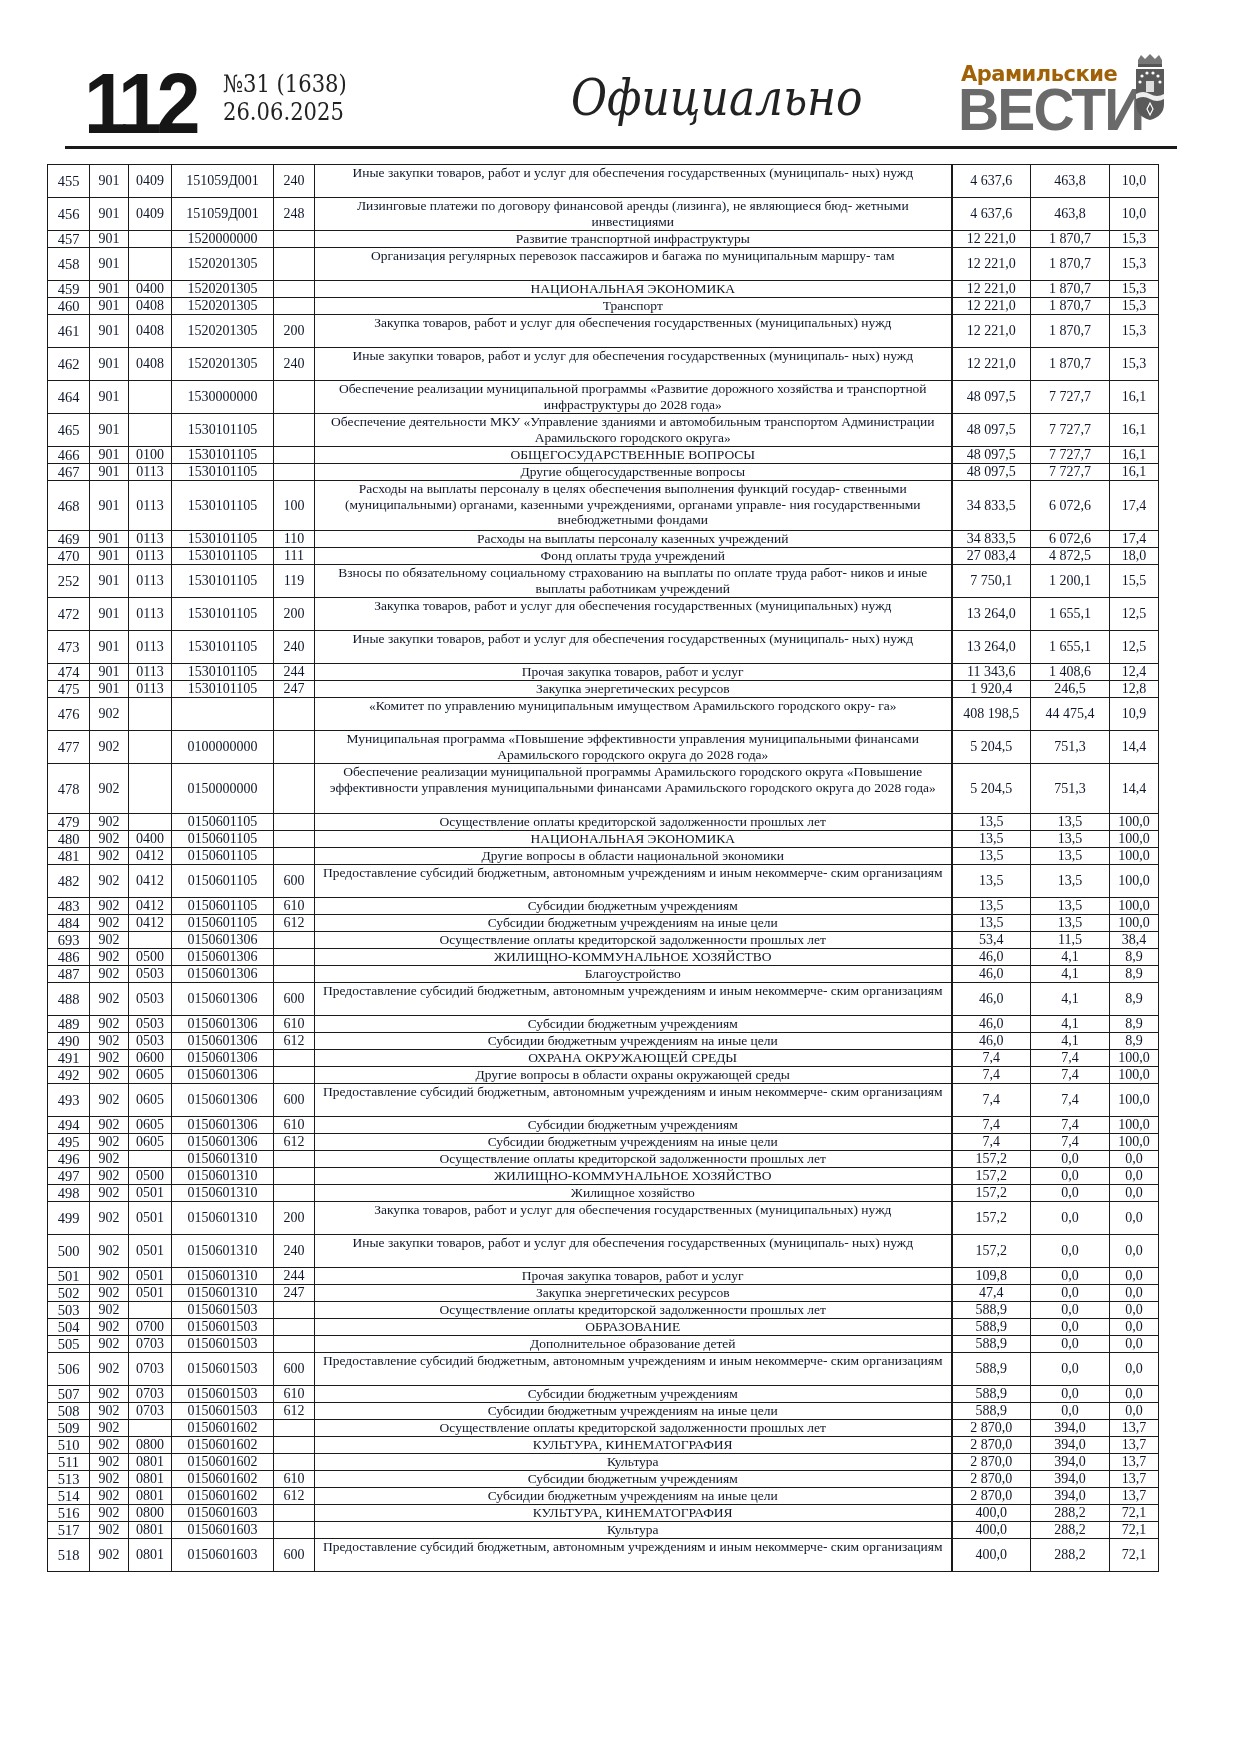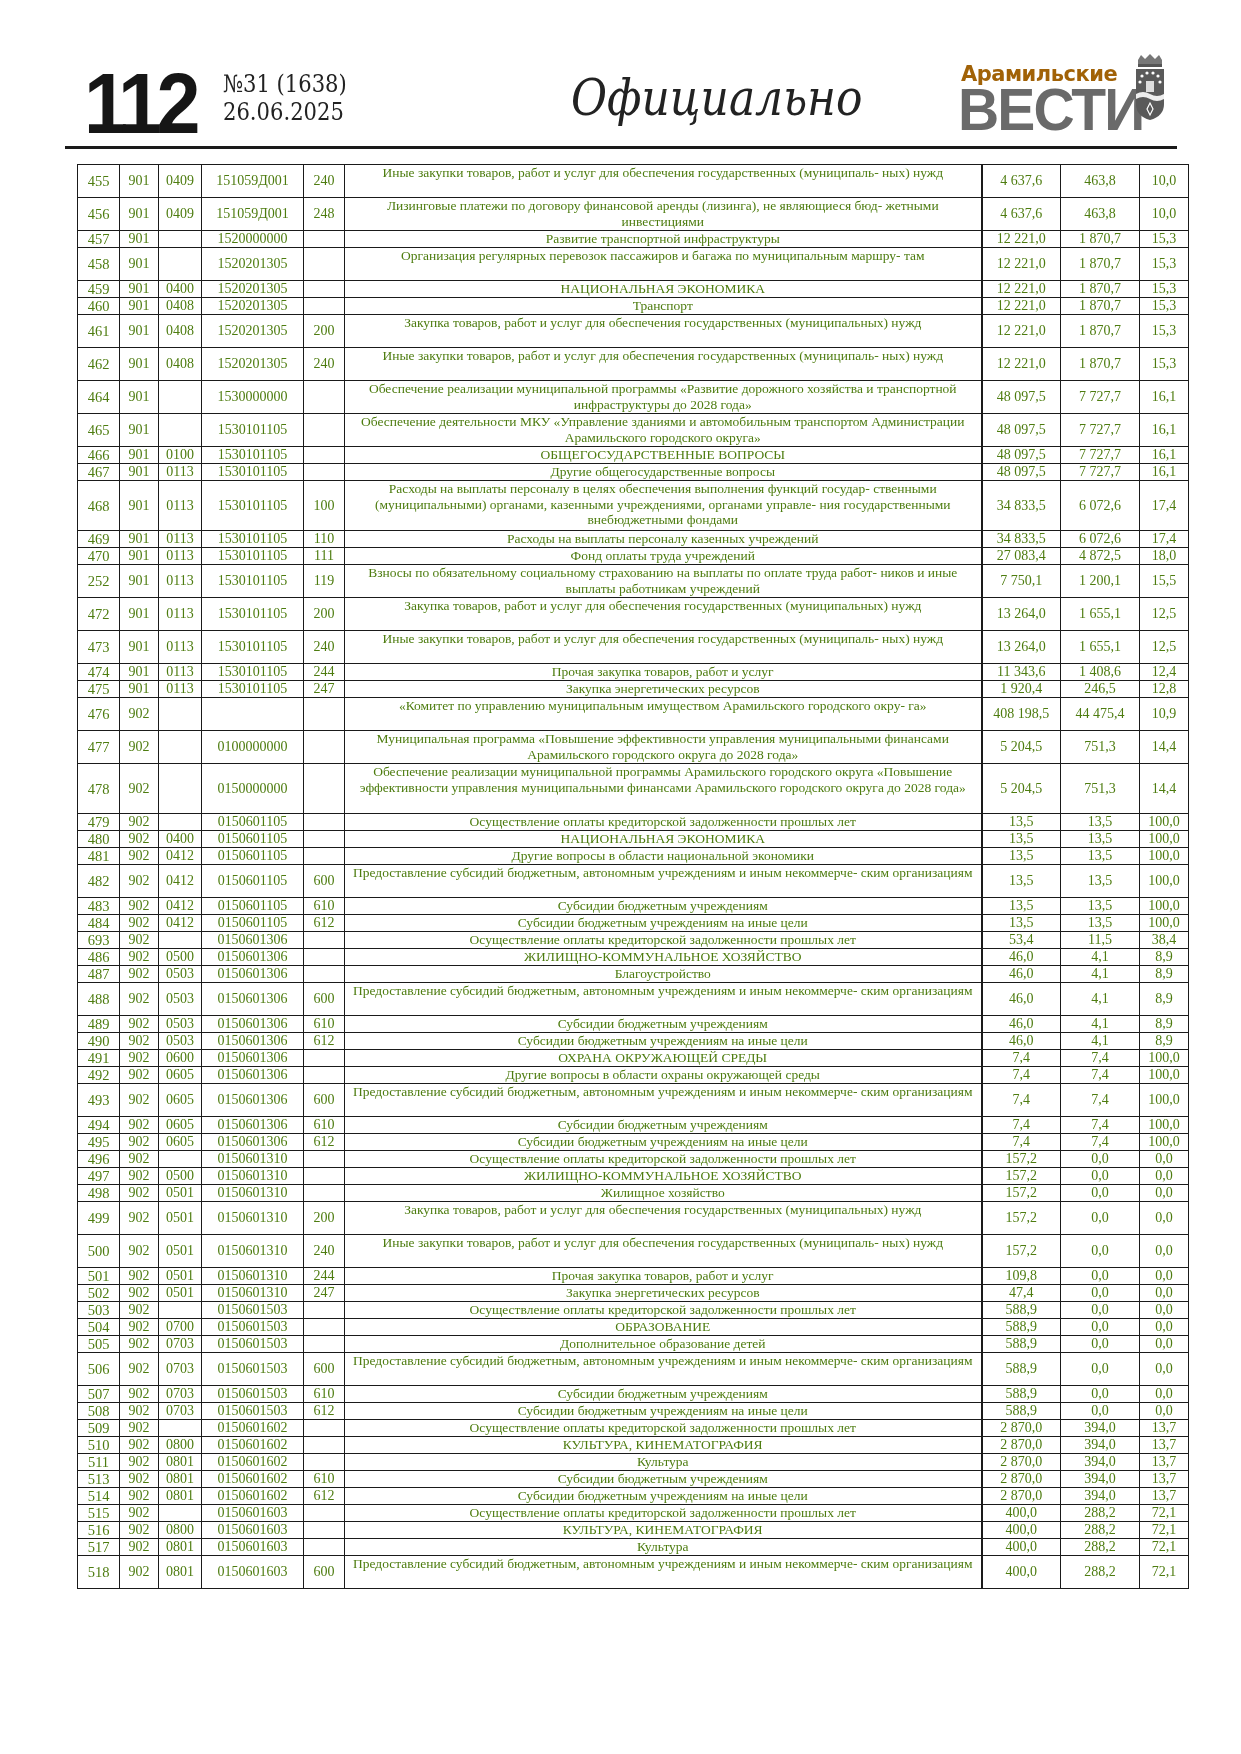--- a/index.html
+++ b/index.html
@@ -7,21 +7,21 @@
   .masthead { position: absolute; left: 76px; top: 60px; width: 1112px; height: 86px; }
   .page-num { position: absolute; left: 8px; top: 0px; font-family: "Liberation Sans", sans-serif; font-weight: bold; font-size: 86px; line-height: 86px; letter-spacing: -6px; color: #161616; transform: scaleX(0.92); transform-origin: left; }
   .issue { position: absolute; left: 147px; top: 10px; font-family: "DejaVu Serif", serif; font-size: 24px; line-height: 28px; color: #222; transform: scaleX(0.88); transform-origin: left; }
   .section-title { position: absolute; left: 495px; top: 8px; font-family: "DejaVu Serif", serif; font-style: italic; font-size: 50px; line-height: 60px; color: #222; transform: scaleX(0.88); transform-origin: left; }
   .brand { position: absolute; left: 882px; top: 2px; width: 180px; height: 80px; }
   .brand-top { position: absolute; left: 3px; top: 0; font-family: "DejaVu Sans", sans-serif; font-size: 21px; font-weight: bold; color: #a16207; letter-spacing: -0.5px; }
   .brand-main { position: absolute; left: 0; top: 16px; font-family: "Liberation Sans", sans-serif; font-size: 60px; line-height: 64px; font-weight: bold; color: #6a6a6a; letter-spacing: -2px; transform: scaleX(0.95); transform-origin: left; }
   .crest { position: absolute; left: 1055px; top: -6px; width: 38px; height: 70px; }
   .rule { position: absolute; left: 65px; top: 146px; width: 1112px; height: 3px; background: #1a1a1a; }
 
-  table.budget { position: absolute; left: 77px; top: 164px; width: 1111px; border-collapse: collapse; table-layout: fixed; font-family: "Liberation Serif", serif; font-size: 14px; color: #4d7c0f; }
+  table.budget { position: absolute; left: 47px; top: 164px; width: 1111px; border-collapse: collapse; table-layout: fixed; font-family: "Liberation Serif", serif; font-size: 14px; color: #0f172a; }
   table.budget td { border: 1px solid #1a1a1a; padding: 0 2px; text-align: center; vertical-align: middle; line-height: 16px; overflow: hidden; }
   table.budget td.desc { font-size: 13.5px; line-height: 15.5px; padding: 0 6px; }
   table.budget td.sum { border-left: 2px solid #1a1a1a; }
   table.budget td.c-num { font-size: 14.5px; }
   tr.h1 td { height: 15px; }
   tr.h2 td { height: 32px; }
   tr.h2 td.desc { vertical-align: top; }
   tr.h3 td { height: 49px; }
   tr.h3 td.desc { vertical-align: top; }
 </style>
@@ -701,31 +701,20 @@
         <td>902</td>
         <td>0801</td>
         <td>0150601602</td>
         <td>612</td>
         <td class="desc">Субсидии бюджетным учреждениям на иные цели</td>
         <td class="sum">2 870,0</td>
         <td>394,0</td>
         <td>13,7</td>
       </tr>
       <tr class="h1">
-        <td class="c-num">515</td>
-        <td>902</td>
-        <td></td>
-        <td>0150601603</td>
-        <td></td>
-        <td class="desc">Осуществление оплаты кредиторской задолженности прошлых лет</td>
-        <td class="sum">400,0</td>
-        <td>288,2</td>
-        <td>72,1</td>
-      </tr>
-      <tr class="h1">
         <td class="c-num">516</td>
         <td>902</td>
         <td>0800</td>
         <td>0150601603</td>
         <td></td>
         <td class="desc">КУЛЬТУРА, КИНЕМАТОГРАФИЯ</td>
         <td class="sum">400,0</td>
         <td>288,2</td>
         <td>72,1</td>
       </tr>

